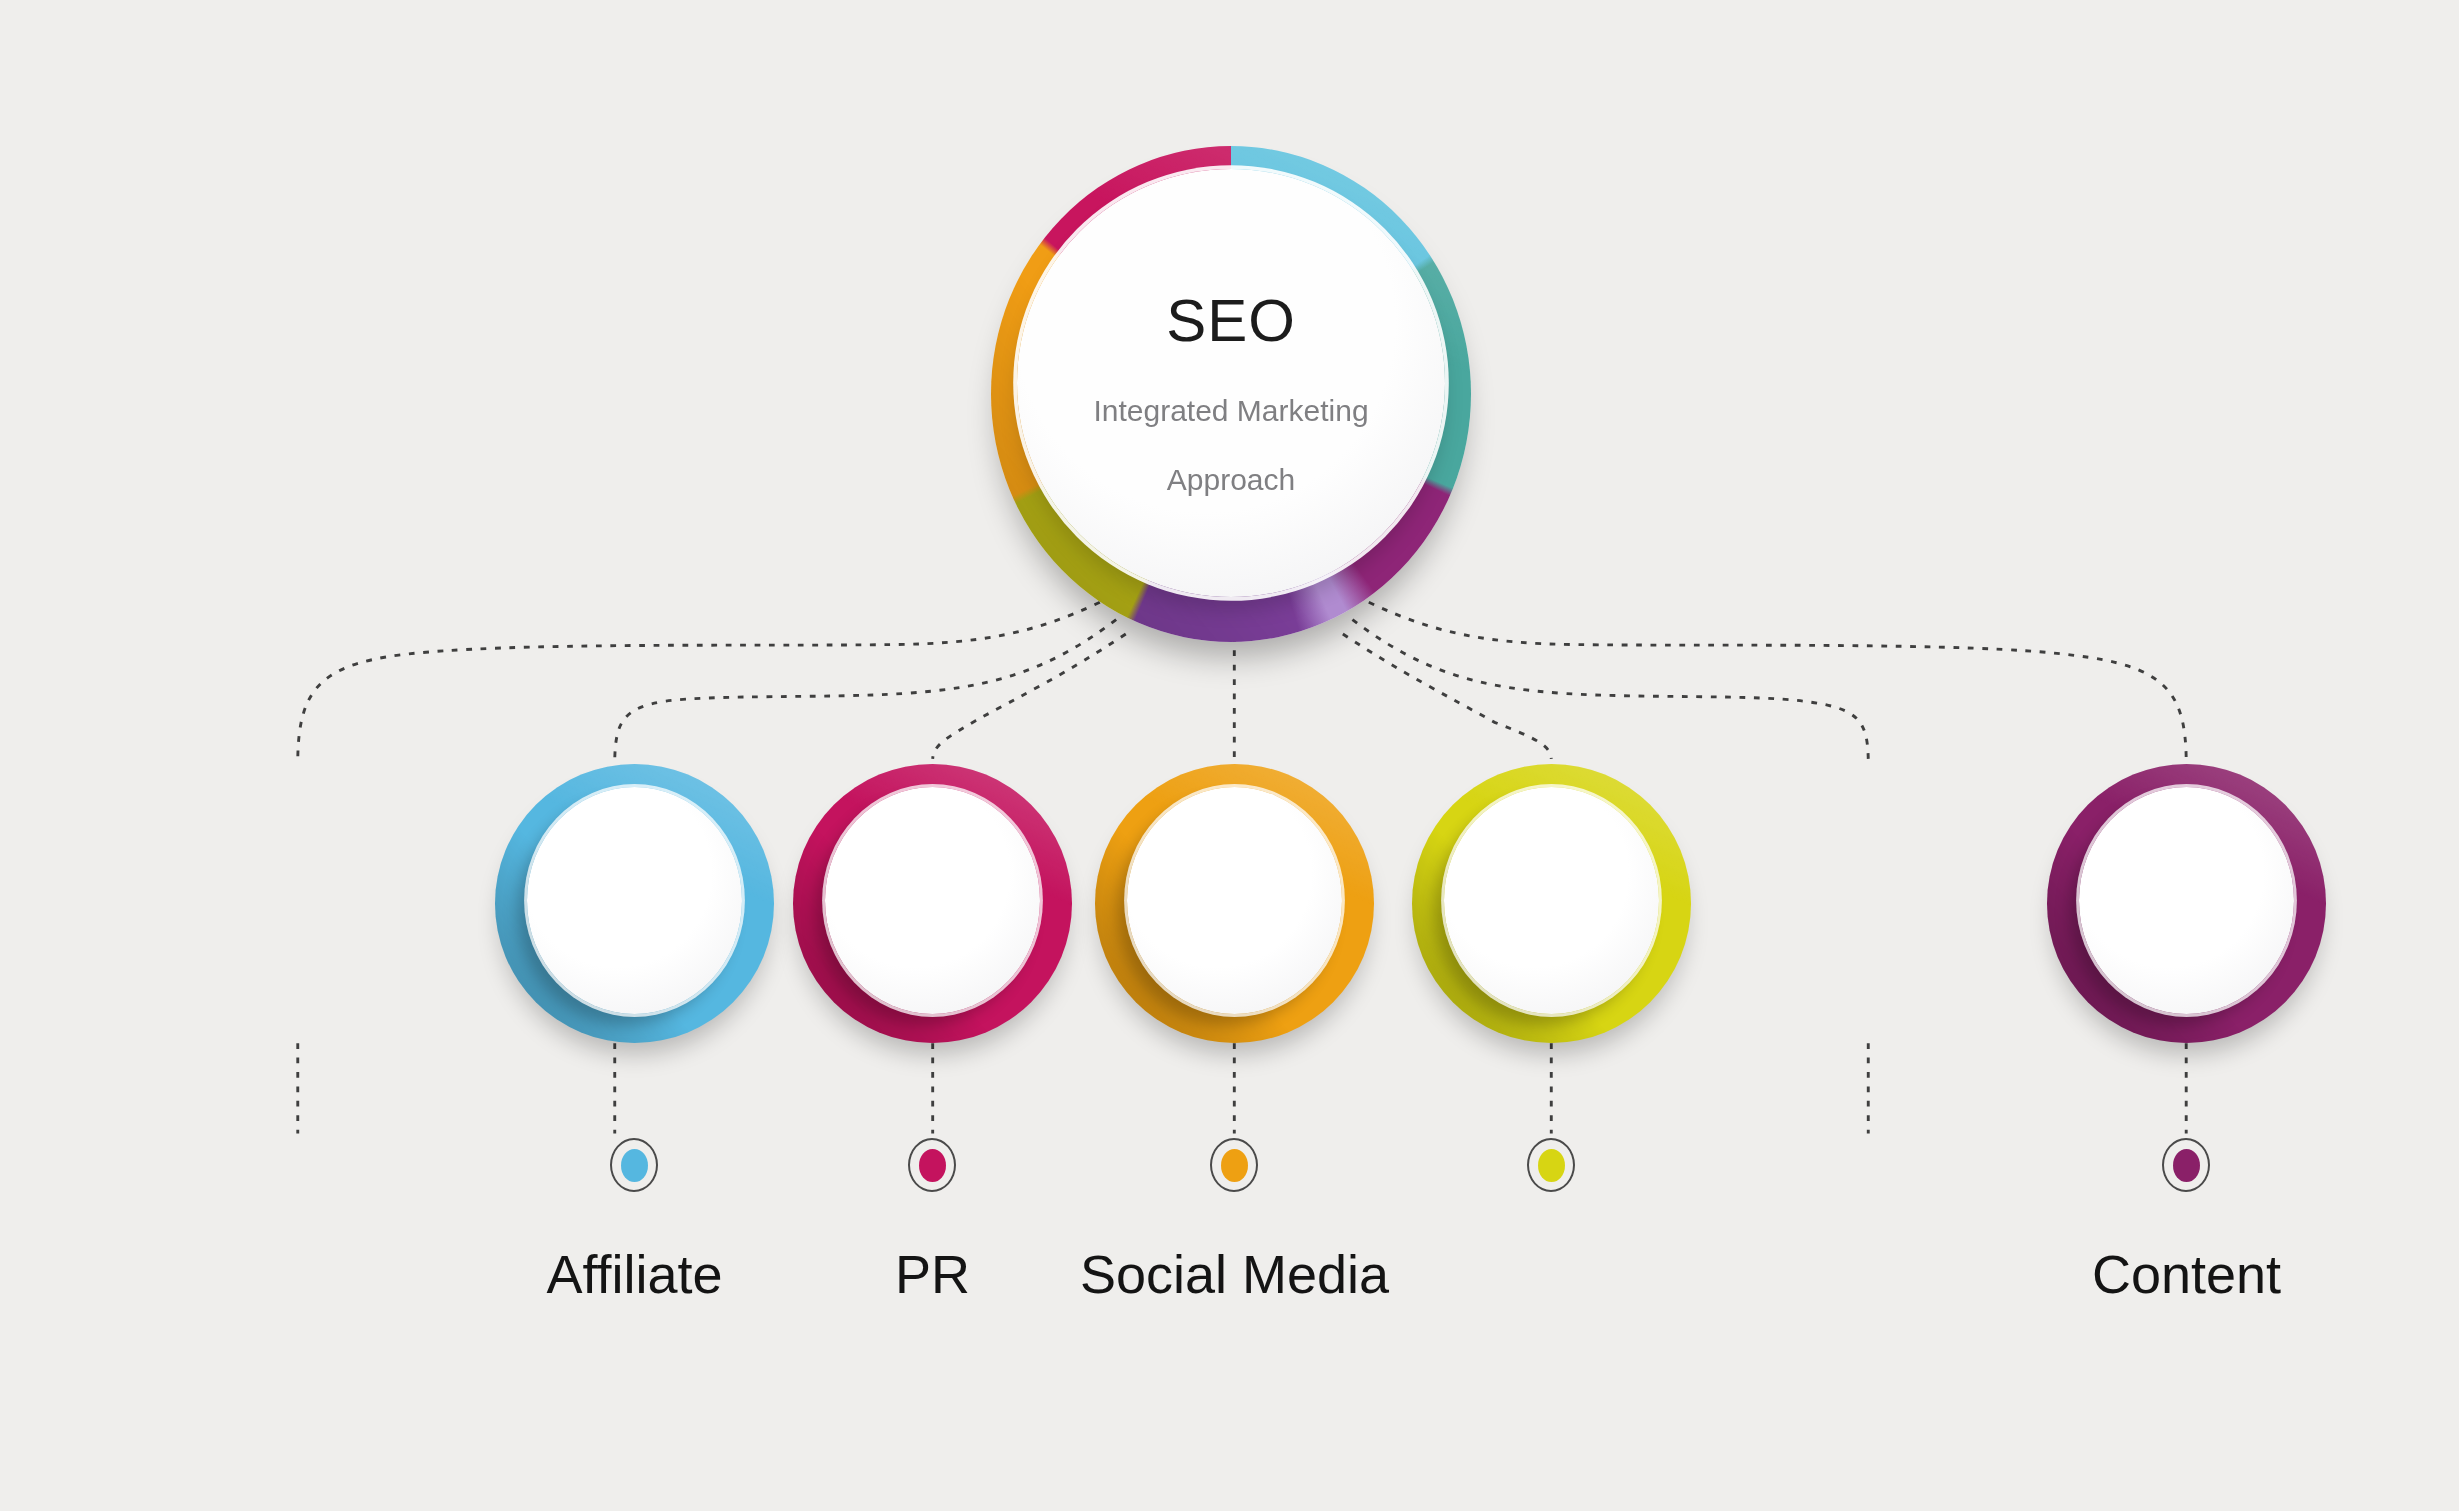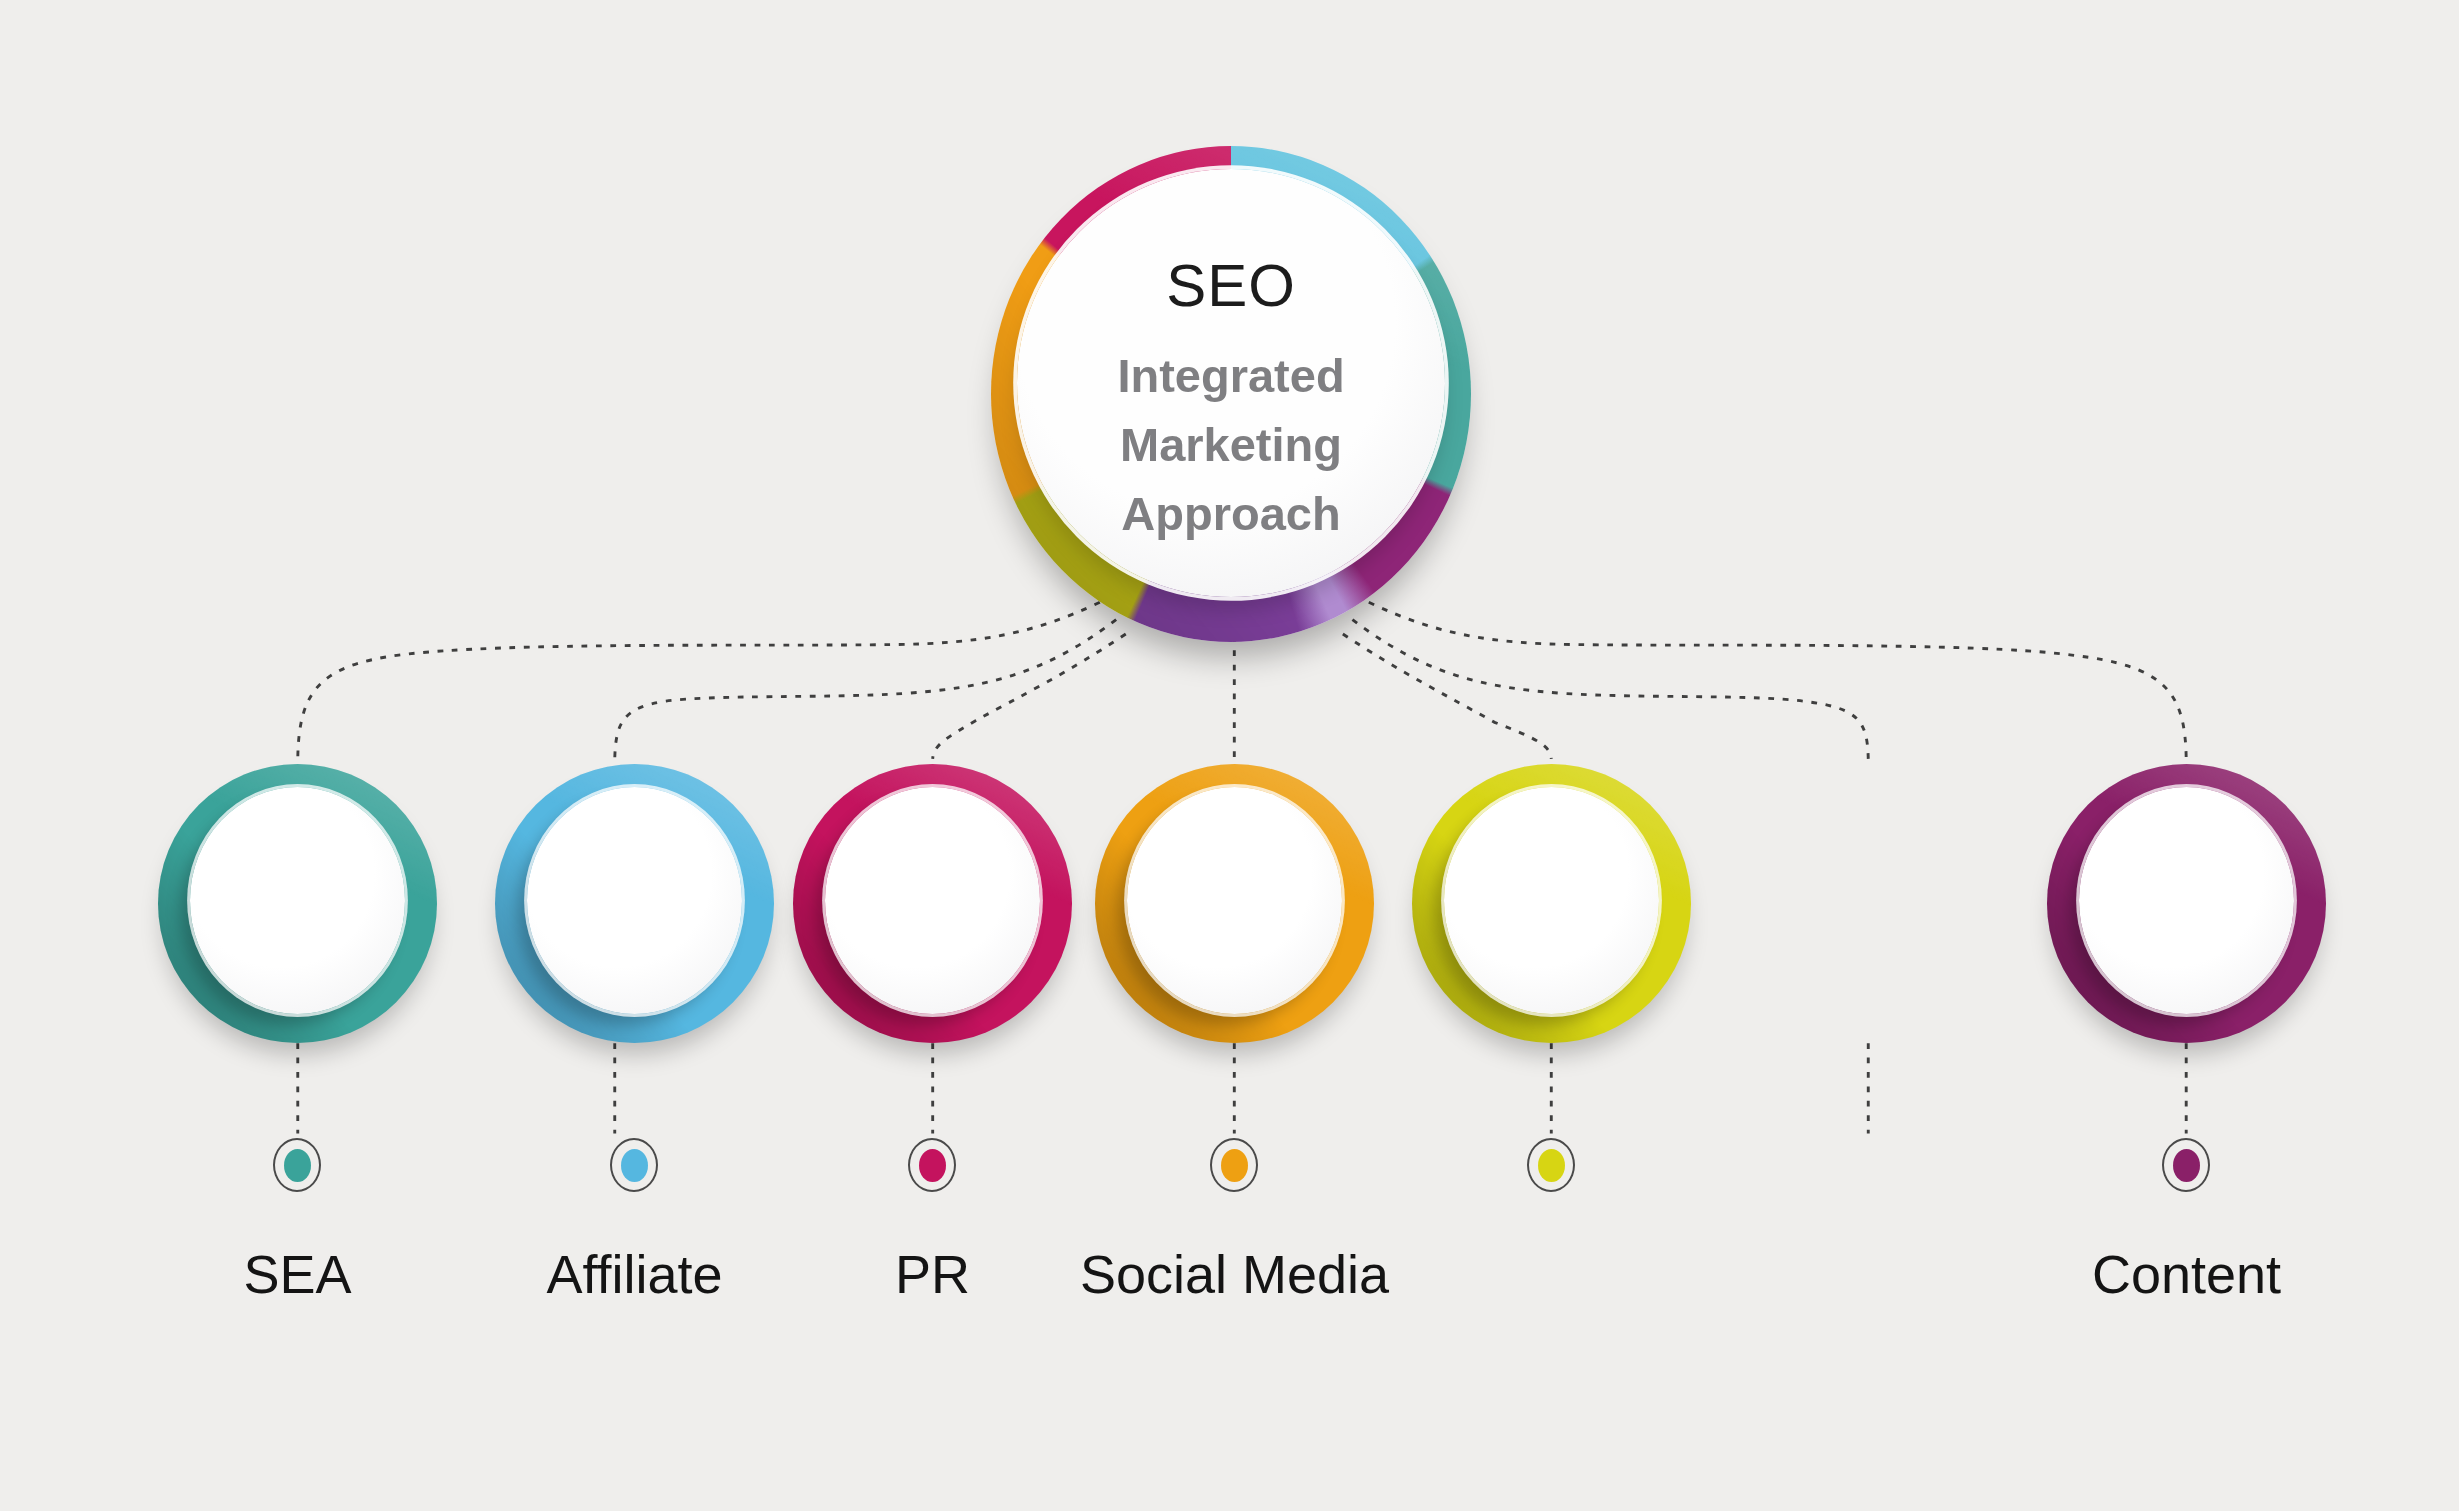--- a/index.html
+++ b/index.html
@@ -46,22 +46,22 @@
     box-shadow:0 0 0 3.8px rgba(255,255,255,0.9), 0 13.4px 19px rgba(0,0,0,0.16);
     display:flex;flex-direction:column;align-items:center;justify-content:center;
     padding-top:33px;box-sizing:border-box;
     text-align:center;
   }
   .hub-title{
     font-size:60px;letter-spacing:1px;color:var(--titleColor,#1c1c1c);
     margin-bottom:21px;font-weight:400;
   }
   .hub-subtitle{
-    font-size:47px;line-height:69px;color:var(--subtitleColor,#7f7f82);
-    font-weight:700;
+    font-size:30px;line-height:69px;color:var(--subtitleColor,#7f7f82);
+    font-weight:400;
   }
   
   .channel{
     position:absolute;top:764px;width:317px;height:615px;
     z-index:2;
   }
   .node-ring{
     position:absolute;left:19px;top:0;width:279px;height:279px;border-radius:50%;
     box-shadow:0 17.3px 23px -5.8px rgba(0,0,0,0.22);
   }
@@ -119,28 +119,20 @@
     <div class="hub-ring" id="hub-ring" style="background: conic-gradient(rgb(95, 194, 222) 0deg, rgb(95, 194, 222) 55deg, rgb(73, 167, 158) 57deg, rgb(73, 167, 158) 113deg, rgb(142, 37, 119) 115deg, rgb(142, 37, 119) 144deg, rgb(176, 139, 208) 152deg, rgb(176, 139, 208) 156deg, rgb(123, 62, 153) 164deg, rgb(123, 62, 153) 203deg, rgb(182, 178, 22) 205deg, rgb(182, 178, 22) 243deg, rgb(240, 157, 21) 245deg, rgb(240, 157, 21) 308deg, rgb(200, 21, 94) 310deg, rgb(200, 21, 94) 358deg);"></div>
     <div class="hub-inner">
       <div class="hub-title">SEO</div>
       <div class="hub-subtitle">
         <div>Integrated Marketing</div>
         <div>Approach</div>
       </div>
     </div>
   </div>
 
-    <div class="channel" style="left: 139px;">
-      <div class="node-ring" style="background-color: rgb(58, 163, 154);"></div>
-      <div class="node-inner"></div>
-      <div class="dot">
-        <div class="dot-core" style="background-color: rgb(58, 163, 154);"></div>
-      </div>
-      <div class="channel-label">SEA</div>
-    </div>
 
     <div class="channel" style="left: 476px;">
       <div class="node-ring" style="background-color: rgb(85, 183, 224);"></div>
       <div class="node-inner"></div>
       <div class="dot">
         <div class="dot-core" style="background-color: rgb(85, 183, 224);"></div>
       </div>
       <div class="channel-label">Affiliate</div>
     </div>
 

